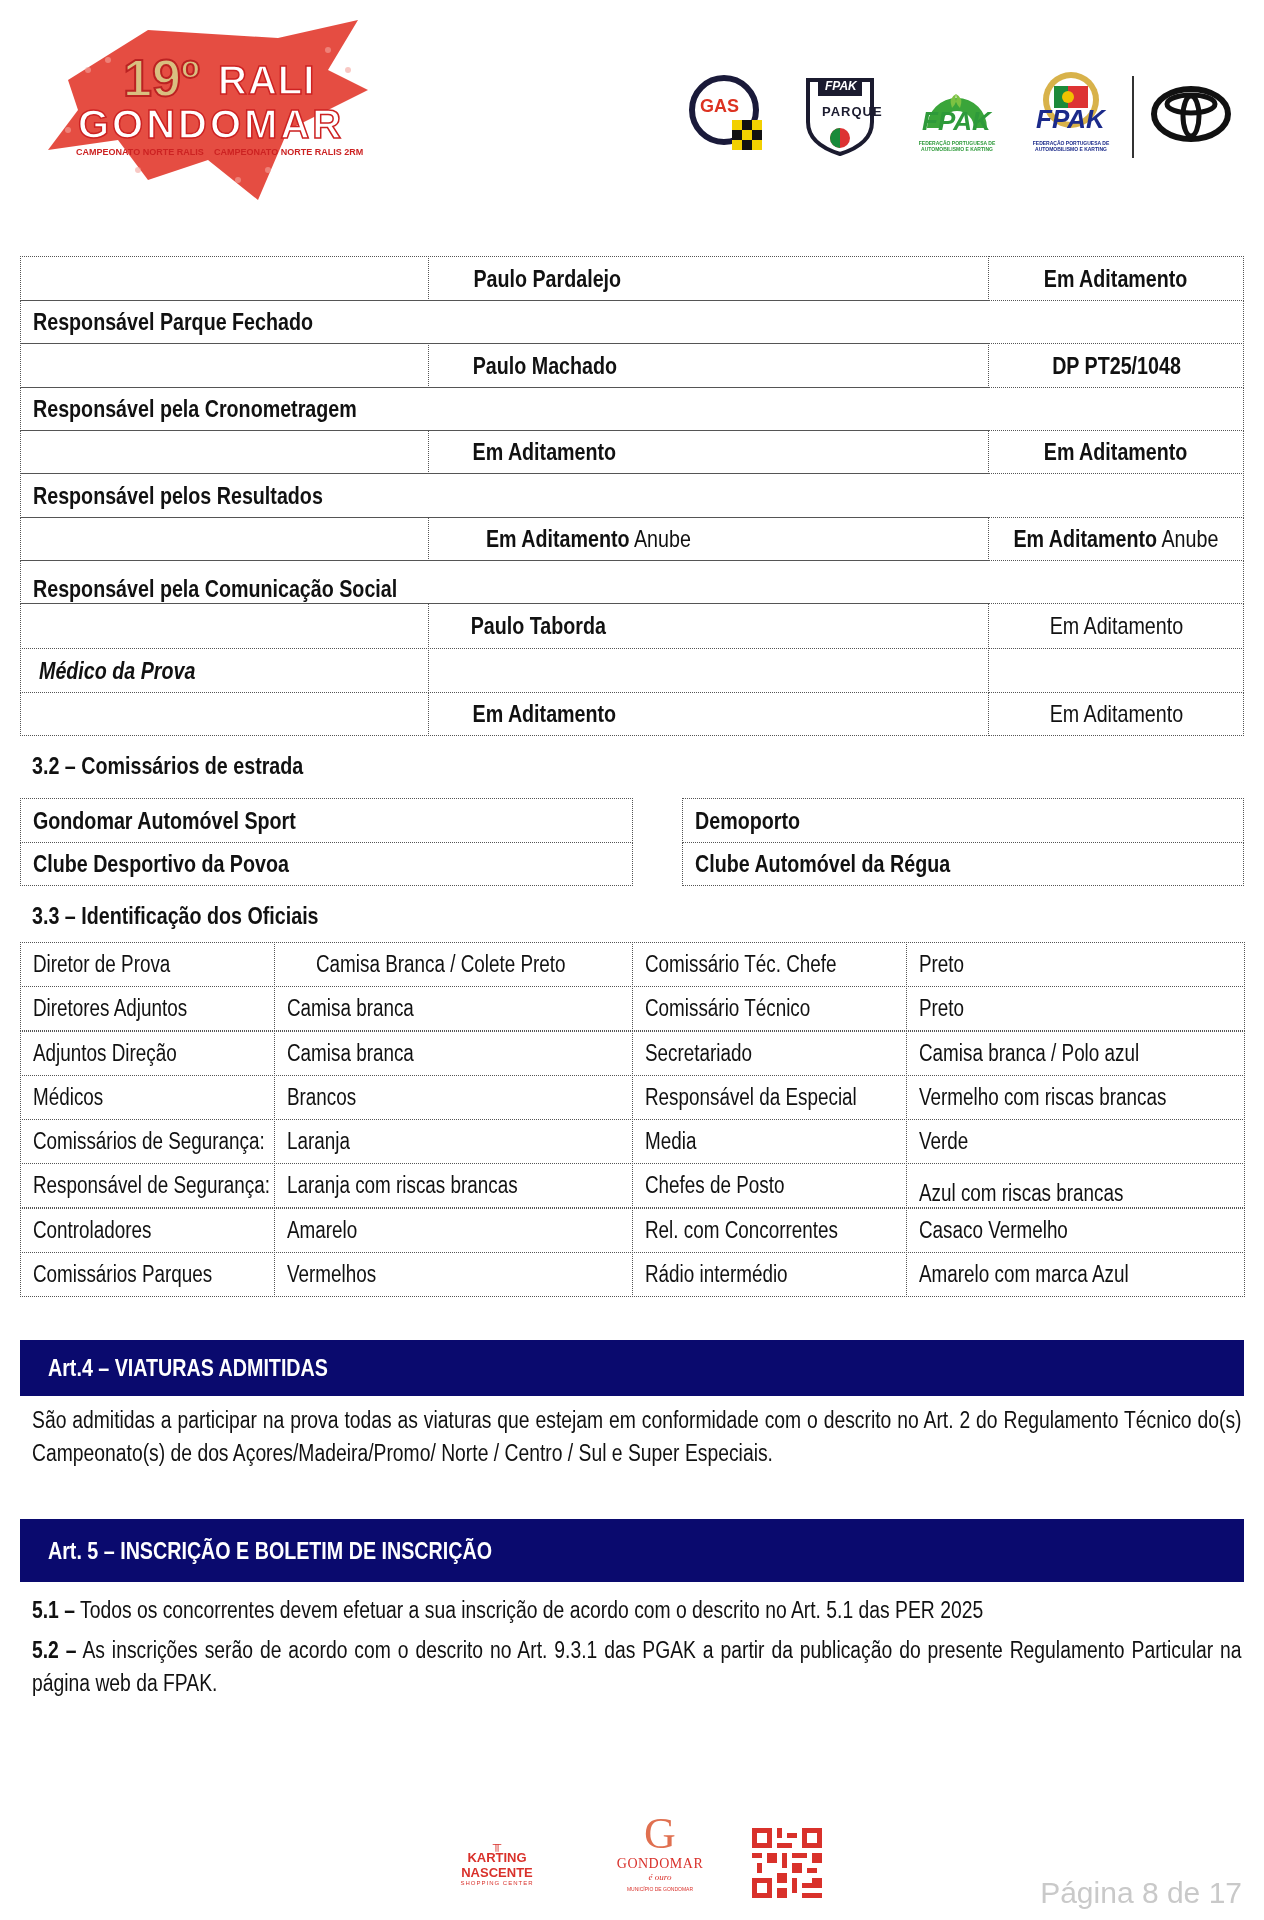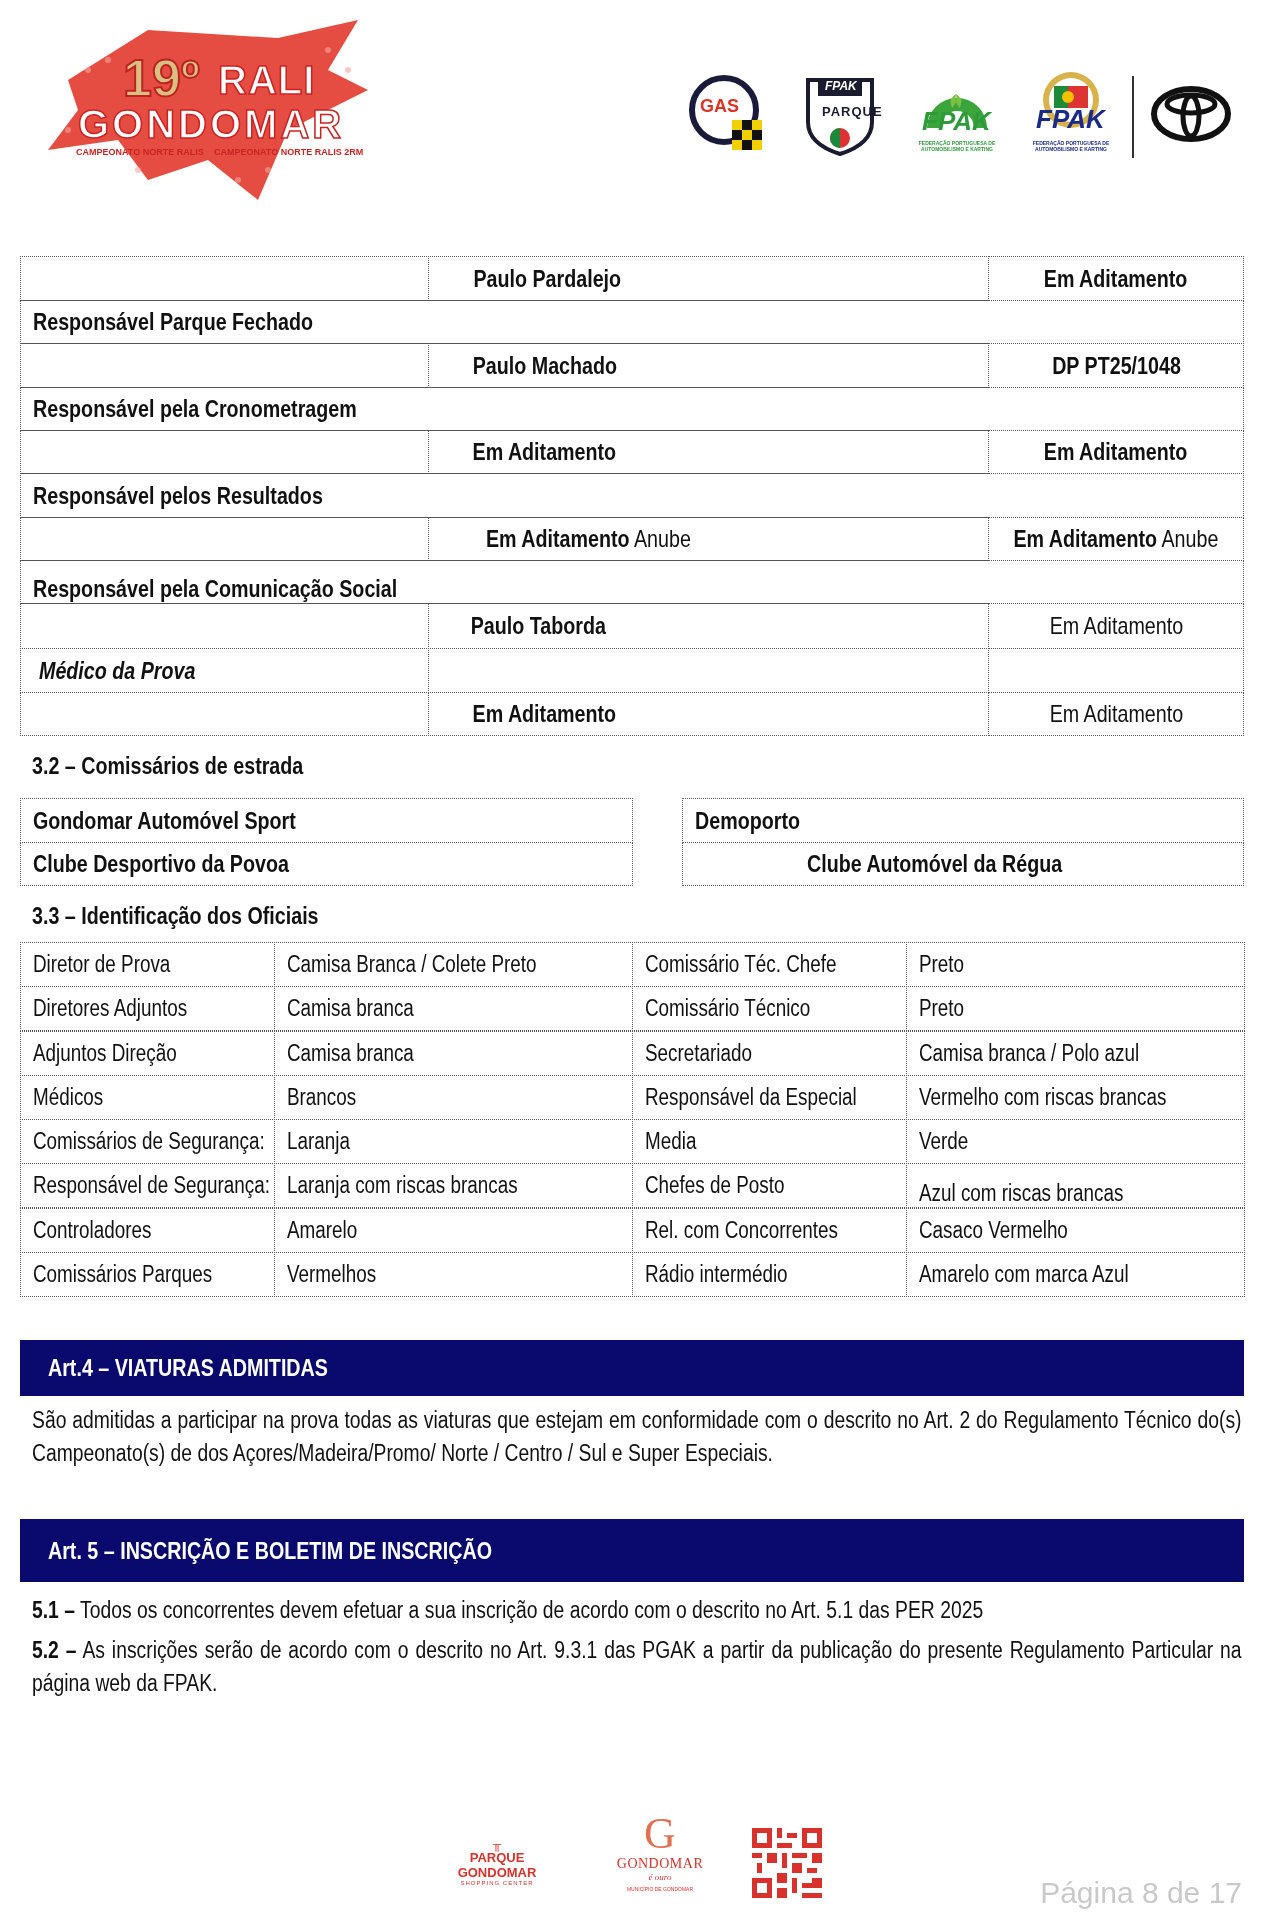--- a/index.html
+++ b/index.html
@@ -198,31 +198,31 @@
 <div>
   <div class="cell b" style="left:20px;top:798px;width:613px;height:45px;">
       <span class="cond">Gondomar Automóvel Sport</span>
     </div>
   <div class="cell b" style="left:20px;top:842px;width:613px;height:44px;">
       <span class="cond">Clube Desportivo da Povoa</span>
     </div>
   <div class="cell b" style="left:682px;top:798px;width:562px;height:45px;">
       <span class="cond">Demoporto</span>
     </div>
-  <div class="cell b" style="left:682px;top:842px;width:562px;height:44px;justify-content:center;">
+  <div class="cell b" style="left:682px;top:842px;width:562px;height:44px;">
       <span class="cond">Clube Automóvel da Régua</span>
     </div>
 </div>
 
 <div class="heading" style="left:32px;top:902px;"><span class="cond">3.3 – Identificação dos Oficiais</span></div>
 <div id="id-table">
     <div class="cell" style="left: 20px; width: 255px; top: 942px; height: 45px; font-size: 23px;">
       <span class="cond">Diretor de Prova</span>
     </div>
-    <div class="cell" style="left: 274px; width: 359px; top: 942px; height: 45px; font-size: 23px;">
+    <div class="cell" style="left: 274px; width: 359px; top: 942px; height: 45px; font-size: 23px; justify-content: flex-end;">
       <span class="cond">Camisa Branca / Colete Preto</span>
     </div>
     <div class="cell" style="left: 632px; width: 275px; top: 942px; height: 45px; font-size: 23px;">
       <span class="cond">Comissário Téc. Chefe</span>
     </div>
     <div class="cell" style="left: 906px; width: 339px; top: 942px; height: 45px; font-size: 23px;">
       <span class="cond">Preto</span>
     </div>
     <div class="cell" style="left: 20px; width: 255px; top: 986px; height: 45px; font-size: 23px;">
       <span class="cond">Diretores Adjuntos</span>
@@ -322,21 +322,21 @@
   </div>
 <div class="para" style="top:1594px;">
     <span class="inner"><b>5.1 –</b><span> Todos os concorrentes devem efetuar a sua inscrição de acordo com o descrito no Art. 5.1 das PER 2025</span></span>
   </div>
 <div class="para" style="top:1634px;">
     <span class="inner"><b>5.2 –</b><span> As inscrições serão de acordo com o descrito no Art. 9.3.1 das PGAK a partir da publicação do presente Regulamento Particular na página web da FPAK.</span></span>
   </div>
 
 <div class="abs" style="left:432px;top:1838px;width:130px;height:50px;text-align:center;">
   <div style="font-size:12px;color:#d9312b;line-height:12px;">╥</div>
-  <div style="font-size:13px;font-weight:bold;color:#d9312b;">PARQUE GONDOMAR</div>
+  <div style="font-size:13px;font-weight:bold;color:#d9312b;">KARTING NASCENTE</div>
   <div style="font-size:6px;color:#d9312b;letter-spacing:1px;">SHOPPING CENTER</div>
 </div>
 <div class="abs" style="left:612px;top:1812px;width:96px;height:100px;text-align:center;">
   <div style="font-family:'Liberation Serif',serif;font-size:44px;color:#e07050;line-height:44px;">G</div>
   <div style="font-family:'Liberation Serif',serif;font-size:14px;color:#d9312b;letter-spacing:0.5px;">GONDOMAR</div>
   <div style="font-family:'Liberation Serif',serif;font-style:italic;font-size:9px;color:#d9312b;">é ouro</div>
   <div style="font-size:5px;color:#d9312b;margin-top:4px;">MUNICÍPIO DE GONDOMAR</div>
 </div>
 <div class="abs" style="left:752px;top:1828px;width:70px;height:70px;">
   <svg width="70" height="70" viewBox="0 0 14 14" shape-rendering="crispEdges">

